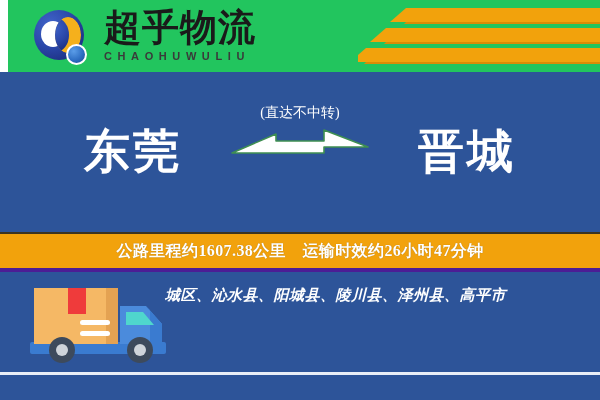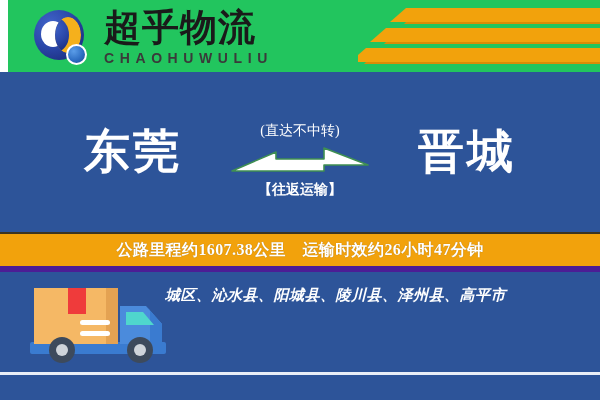--- a/index.html
+++ b/index.html
@@ -84,21 +84,21 @@
     font-size: 37px;
     line-height: 40px;
     color: #1a1a1a;
     letter-spacing: 1px;
     white-space: nowrap;
   }
   .brand-en {
     margin-top: 2px;
     font-family: "Liberation Sans", sans-serif;
     font-weight: bold;
-    font-size: 14px;
+    font-size: 11px;
     letter-spacing: 5.6px;
     color: #3a3a3a;
     white-space: nowrap;
   }
   .stripes {
     position: absolute;
     right: 0; top: 8px;
     width: 290px; height: 58px;
   }
 
@@ -124,21 +124,21 @@
     font-size: 46px;
     line-height: 56px;
     color: #ffffff;
     letter-spacing: 3px;
   }
   .city-origin { left: 38px; }
   .city-dest { left: 372px; font-family: Liberation Serif, serif; }
 
   .mid-col {
     position: absolute;
-    left: 230px; top: 50px;
+    left: 230px; top: 32px;
     width: 140px;
     text-align: center;
   }
   .mid-top-label {
     font-family: "Liberation Serif", serif;
     font-size: 14px;
     line-height: 18px;
     color: #ffffff;
     white-space: nowrap;
   }
@@ -157,21 +157,21 @@
     white-space: nowrap;
   }
 
   
   .orange-band {
     position: absolute;
     left: 0; top: 232px;
     width: 600px; height: 40px;
     background: #f2a20c;
     border-top: 2px solid #3c3320;
-    border-bottom: 6px solid #4c1d95;
+    border-bottom: 4px solid #4c1d95;
     box-sizing: border-box;
     display: flex;
     align-items: center;
     justify-content: center;
   }
   .orange-text {
     font-family: "Liberation Serif", serif;
     font-weight: bold;
     font-size: 16px;
     color: #ffffff;
@@ -254,21 +254,20 @@
 
       <div class="mid-col">
         <div class="mid-top-label">(直达不中转)</div>
 
         <div class="arrow-wrap">
           <svg viewBox="0 0 140 34" width="140" height="34">
             <polygon points="2,27 46,8 46,15 94,15 94,4 138,21 94,21 94,27" fill="#ffffff" stroke="#3f8f52" stroke-width="1.6" stroke-linejoin="round"></polygon>
           </svg>
         </div>
 
-        <div class="mid-bottom-label">【往返运输】</div>
       </div>
 
       <div class="city city-dest">晋城</div>
     </div>
   </div>
 
   <div class="orange-band">
     <div class="orange-text">公路里程约1607.38公里　运输时效约26小时47分钟</div>
   </div>
 

